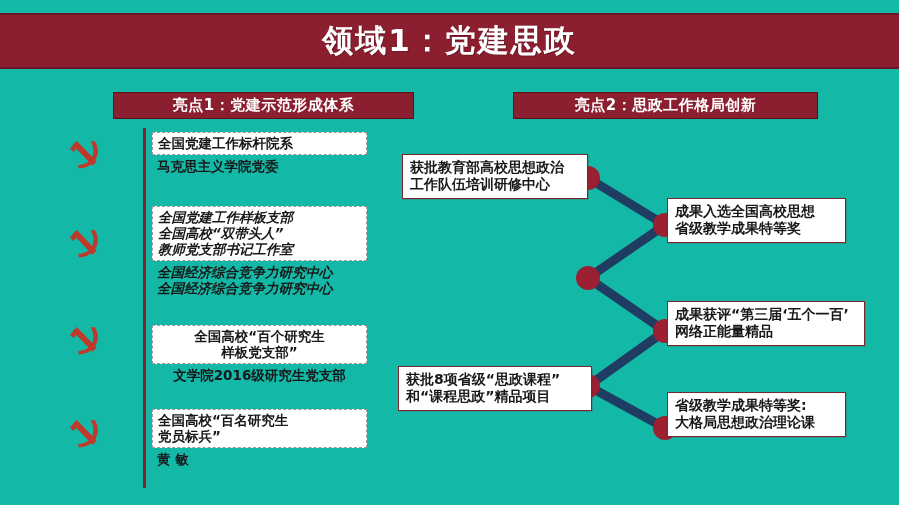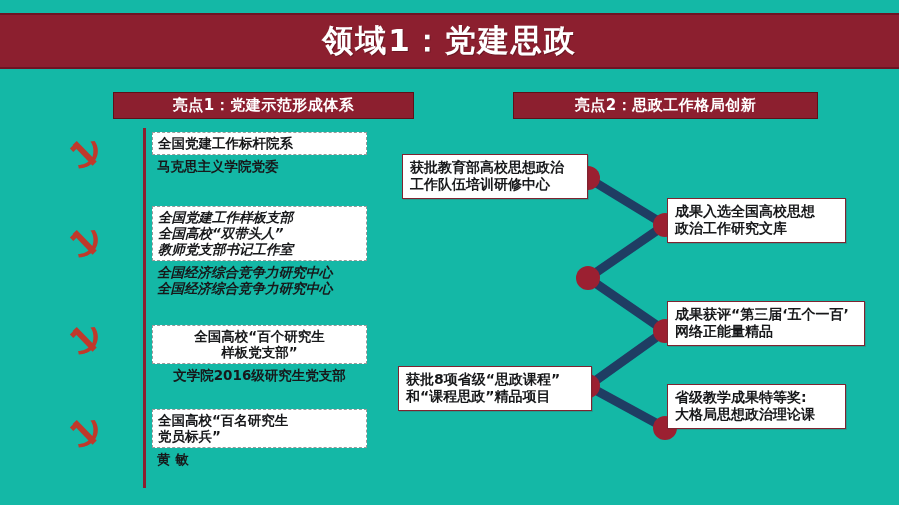--- a/index.html
+++ b/index.html
@@ -86,21 +86,21 @@
   .nbox .ln{
     font-size:14px;font-weight:bold;color:#17181a;
     line-height:17px;white-space:nowrap;
   }
 
   #rb1{left:12px;top:26px;width:170px;}
   #rb2{left:12px;top:128px;width:170px;}
   #rb3{left:8px;top:238px;width:178px;}
   #rb4{left:277px;top:70px;width:163px;}
   #rb5{left:277px;top:173px;width:182px;}
-  #rb6{left:277px;top:256px;width:163px;}
+  #rb6{left:277px;top:264px;width:163px;}
 </style>
 </head>
 <body>
 
 <div class="slide">
 
   <div class="title-bar">
     <div class="title-text">领域1：党建思政</div>
   </div>
 
@@ -223,21 +223,21 @@
     </div>
 
 
     <div class="nbox" id="rb3">
       <div class="ln">获批8项省级“思政课程”</div>
       <div class="ln">和“课程思政”精品项目</div>
     </div>
 
     <div class="nbox" id="rb4">
       <div class="ln">成果入选全国高校思想</div>
-      <div class="ln">政治工作研究文库</div>
+      <div class="ln">省级教学成果特等奖</div>
     </div>
 
     <div class="nbox" id="rb5">
       <div class="ln">成果获评“第三届‘五个一百’</div>
       <div class="ln">网络正能量精品</div>
     </div>
 
     <div class="nbox" id="rb6">
       <div class="ln">省级教学成果特等奖:</div>
       <div class="ln">大格局思想政治理论课</div>

